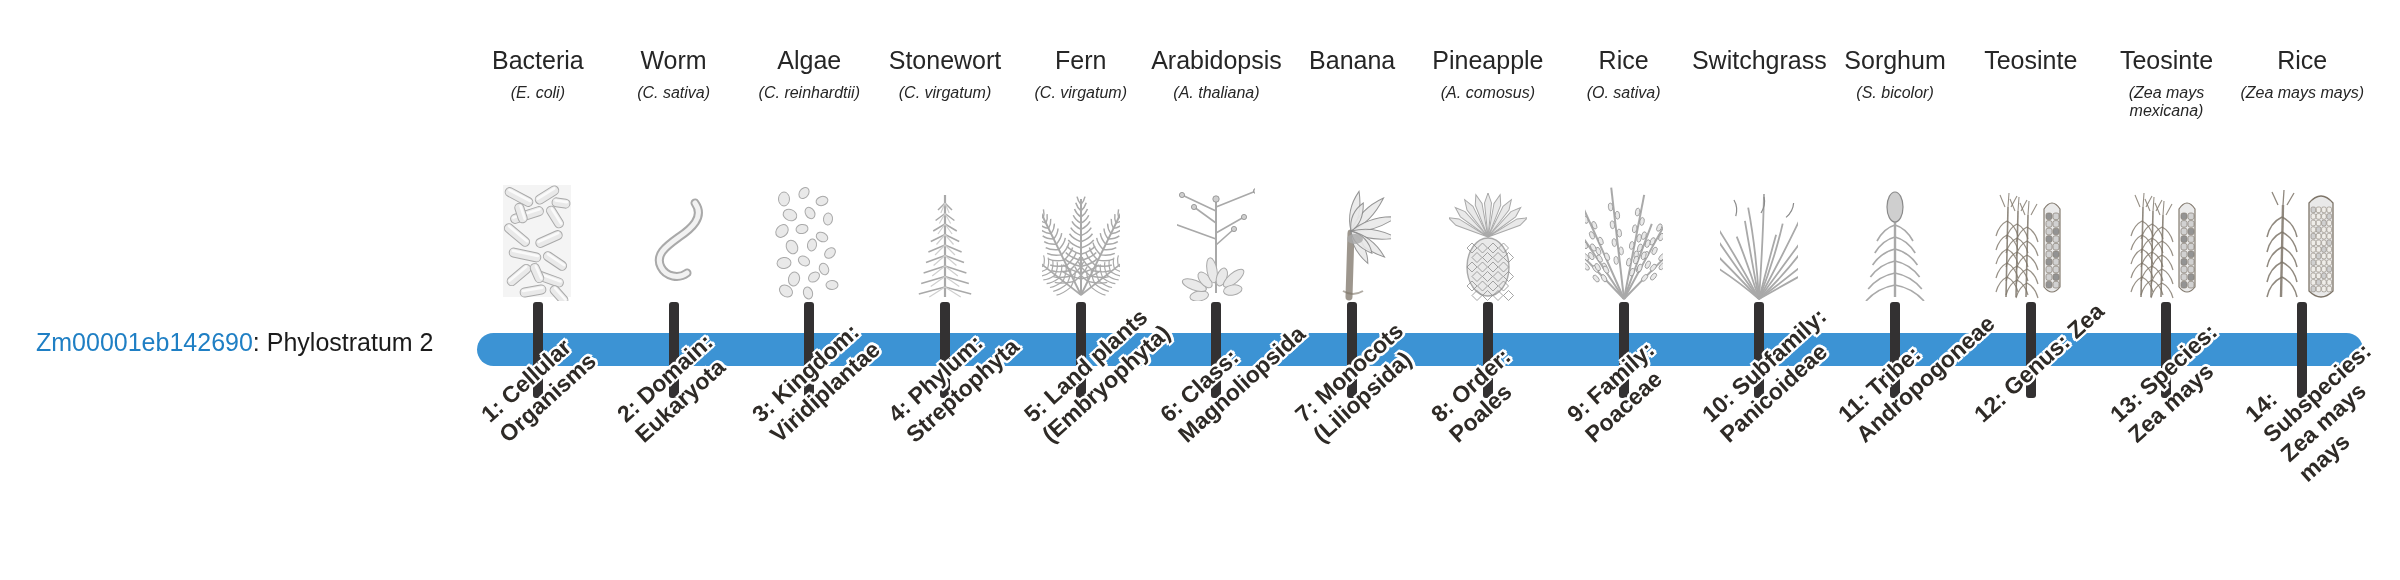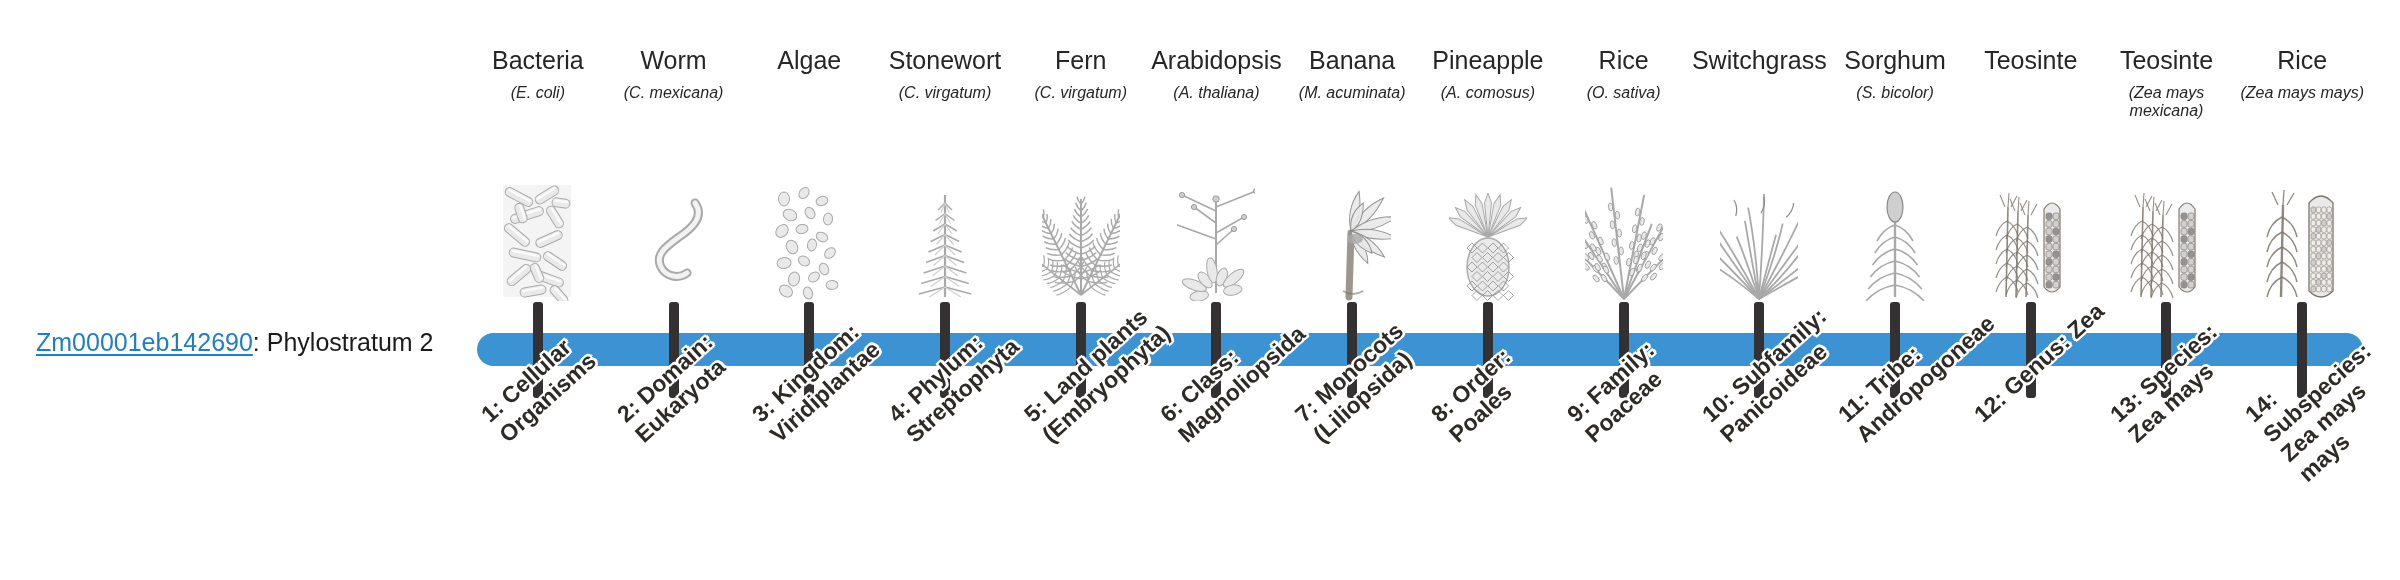--- a/index.html
+++ b/index.html
@@ -28,21 +28,20 @@
     left: 36px;
     top: 328px;
     width: 430px;
     text-align: left;
     font-size: 25px;
     color: #1b1b1b;
     white-space: nowrap;
   }
   #gene-label .gene-id {
     color: #1f7fc4;
-    text-decoration: underline;
     text-underline-offset: 3px;
     cursor: pointer;
   }
 
   
   #columns {
     position: absolute;
     left: 470px;
     top: 46px;
     width: 1900px;
@@ -232,30 +231,31 @@
             </g>
             <g transform="translate(38,92) rotate(66)">
               <rect x="-10" y="-4.5" width="20" height="9" rx="4.5" fill="#e9e9e9" stroke="#a9a9a9" stroke-width="1"></rect>
               <rect x="-8" y="-3" width="16" height="2.6" rx="1.3" fill="#fafafa"></rect>
             </g>
           </svg>
         </div>
       </div>
       <div class="col">
         <div class="common-name">Worm</div>
-        <div class="sci-name">(C. mexicana)</div>
+        <div class="sci-name">(C. sativa)</div>
         <div class="organism">
           <svg width="78" height="120" viewBox="0 0 78 120">
             <path d="M60 22 C70 36 56 48 44 56 C30 66 20 74 26 86 C31 96 44 98 52 92" fill="none" stroke="#a9a9a9" stroke-width="9" stroke-linecap="round"></path>
             <path d="M60 22 C70 36 56 48 44 56 C30 66 20 74 26 86 C31 96 44 98 52 92" fill="none" stroke="#f2f2f2" stroke-width="5" stroke-linecap="round"></path>
           </svg>
         </div>
       </div>
       <div class="col">
         <div class="common-name">Algae</div>
+        <div class="sci-name">(C. reinhardtii)</div>
         <div class="organism">
           <svg width="78" height="120" viewBox="0 0 78 120">
             <ellipse cx="14" cy="18" rx="7" ry="5.5" transform="rotate(-90 14 18)" fill="#e9e9e9" stroke="#a9a9a9" stroke-width="1"></ellipse>
             <ellipse cx="34" cy="12" rx="6" ry="4.5" transform="rotate(-53 34 12)" fill="#e9e9e9" stroke="#a9a9a9" stroke-width="1"></ellipse>
             <ellipse cx="52" cy="20" rx="6" ry="4.5" transform="rotate(-16 52 20)" fill="#e9e9e9" stroke="#a9a9a9" stroke-width="1"></ellipse>
             <ellipse cx="20" cy="34" rx="7" ry="5.5" transform="rotate(21 20 34)" fill="#e9e9e9" stroke="#a9a9a9" stroke-width="1"></ellipse>
             <ellipse cx="40" cy="32" rx="6" ry="4.5" transform="rotate(58 40 32)" fill="#e9e9e9" stroke="#a9a9a9" stroke-width="1"></ellipse>
             <ellipse cx="58" cy="38" rx="6" ry="4.5" transform="rotate(-85 58 38)" fill="#e9e9e9" stroke="#a9a9a9" stroke-width="1"></ellipse>
             <ellipse cx="12" cy="50" rx="7" ry="5.5" transform="rotate(-48 12 50)" fill="#e9e9e9" stroke="#a9a9a9" stroke-width="1"></ellipse>
             <ellipse cx="32" cy="48" rx="6" ry="4.5" transform="rotate(-11 32 48)" fill="#e9e9e9" stroke="#a9a9a9" stroke-width="1"></ellipse>
@@ -510,21 +510,20 @@
               <ellipse cx="0" cy="-23" rx="5" ry="12.65" fill="#e9e9e9" stroke="#a9a9a9" stroke-width="1"></ellipse>
             </g>
             <g transform="translate(39,112) rotate(80)">
               <ellipse cx="0" cy="-17" rx="5" ry="9.350000000000001" fill="#e9e9e9" stroke="#a9a9a9" stroke-width="1"></ellipse>
             </g>
           </svg>
         </div>
       </div>
       <div class="col">
         <div class="common-name">Banana</div>
-        <div class="sci-name">(M. acuminata)</div>
         <div class="organism">
           <svg width="78" height="120" viewBox="0 0 78 120">
             <path d="M36 116 L38 52" stroke="#7d7468" stroke-width="7" stroke-linecap="round" opacity="0.75"></path>
             <g transform="translate(38,50) rotate(-70)">
               <path d="M0 0 Q18 -12 40 -6 Q18 6 0 0 Z" fill="#e9e9e9" stroke="#8a8a8a" stroke-width="1" opacity="0.9"></path>
             </g>
             <g transform="translate(38,50) rotate(-38)">
               <path d="M0 0 Q20.7 -12 46 -6 Q20.7 6 0 0 Z" fill="#e9e9e9" stroke="#8a8a8a" stroke-width="1" opacity="0.9"></path>
             </g>
             <g transform="translate(38,50) rotate(-10)">

